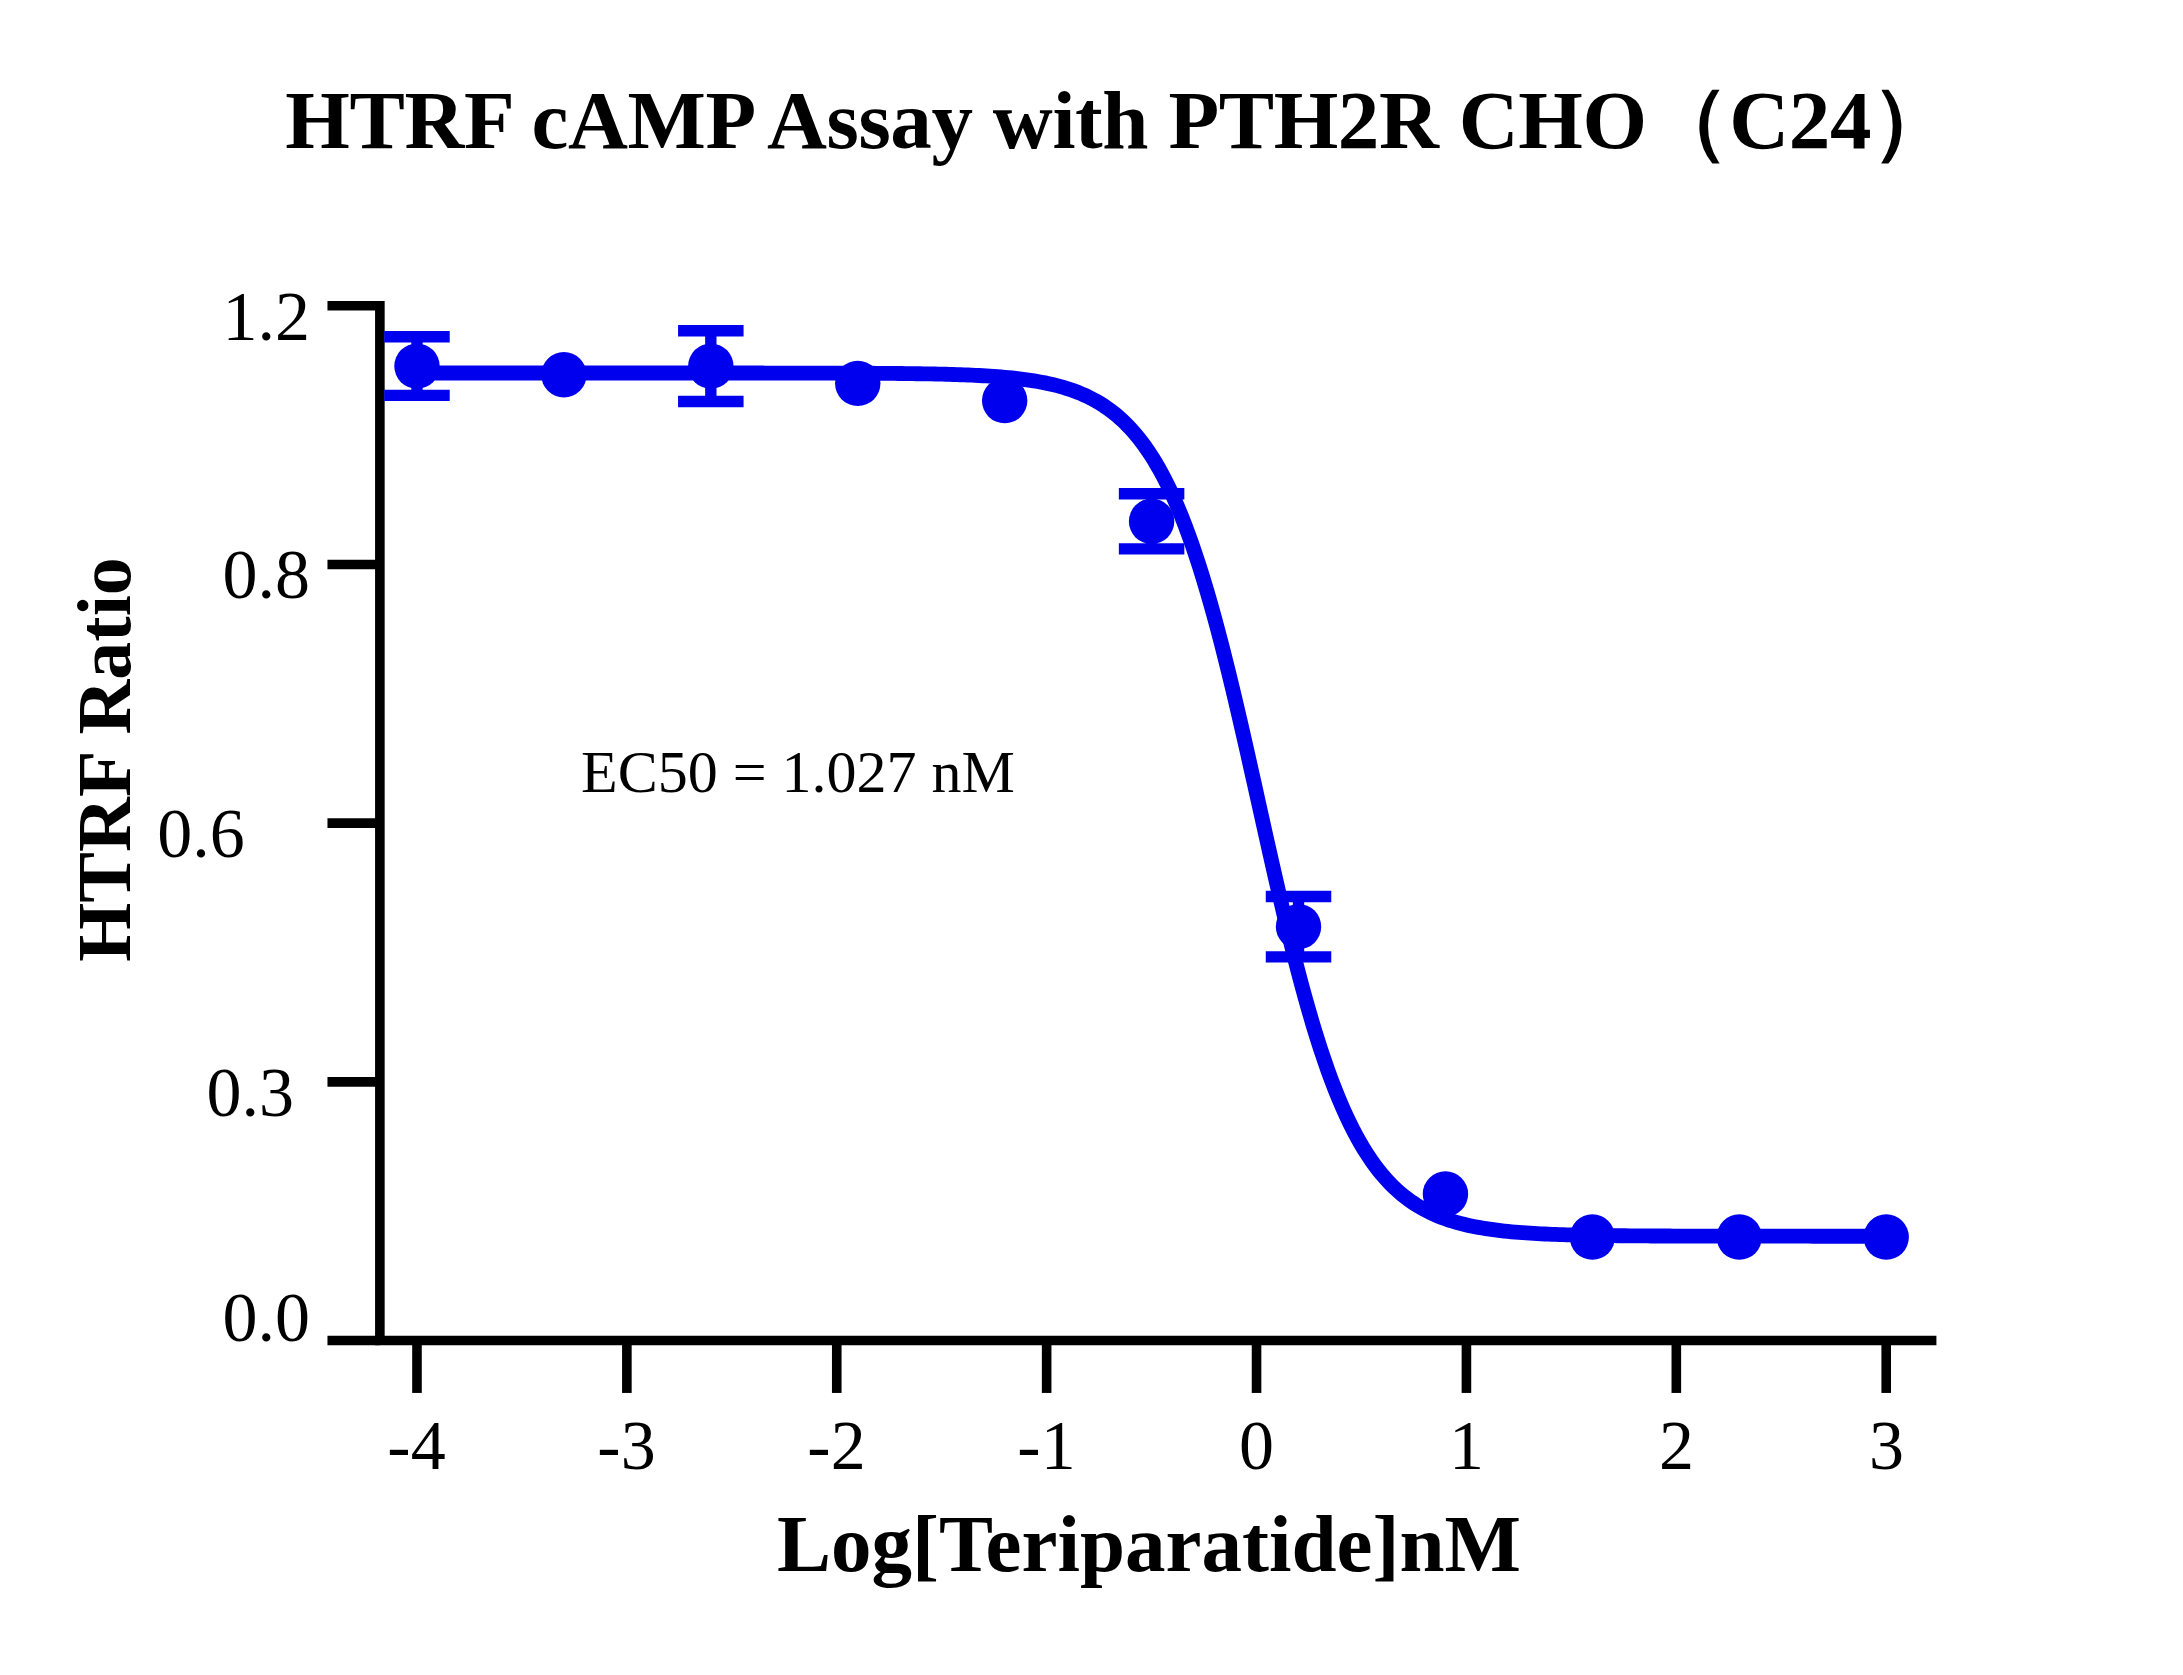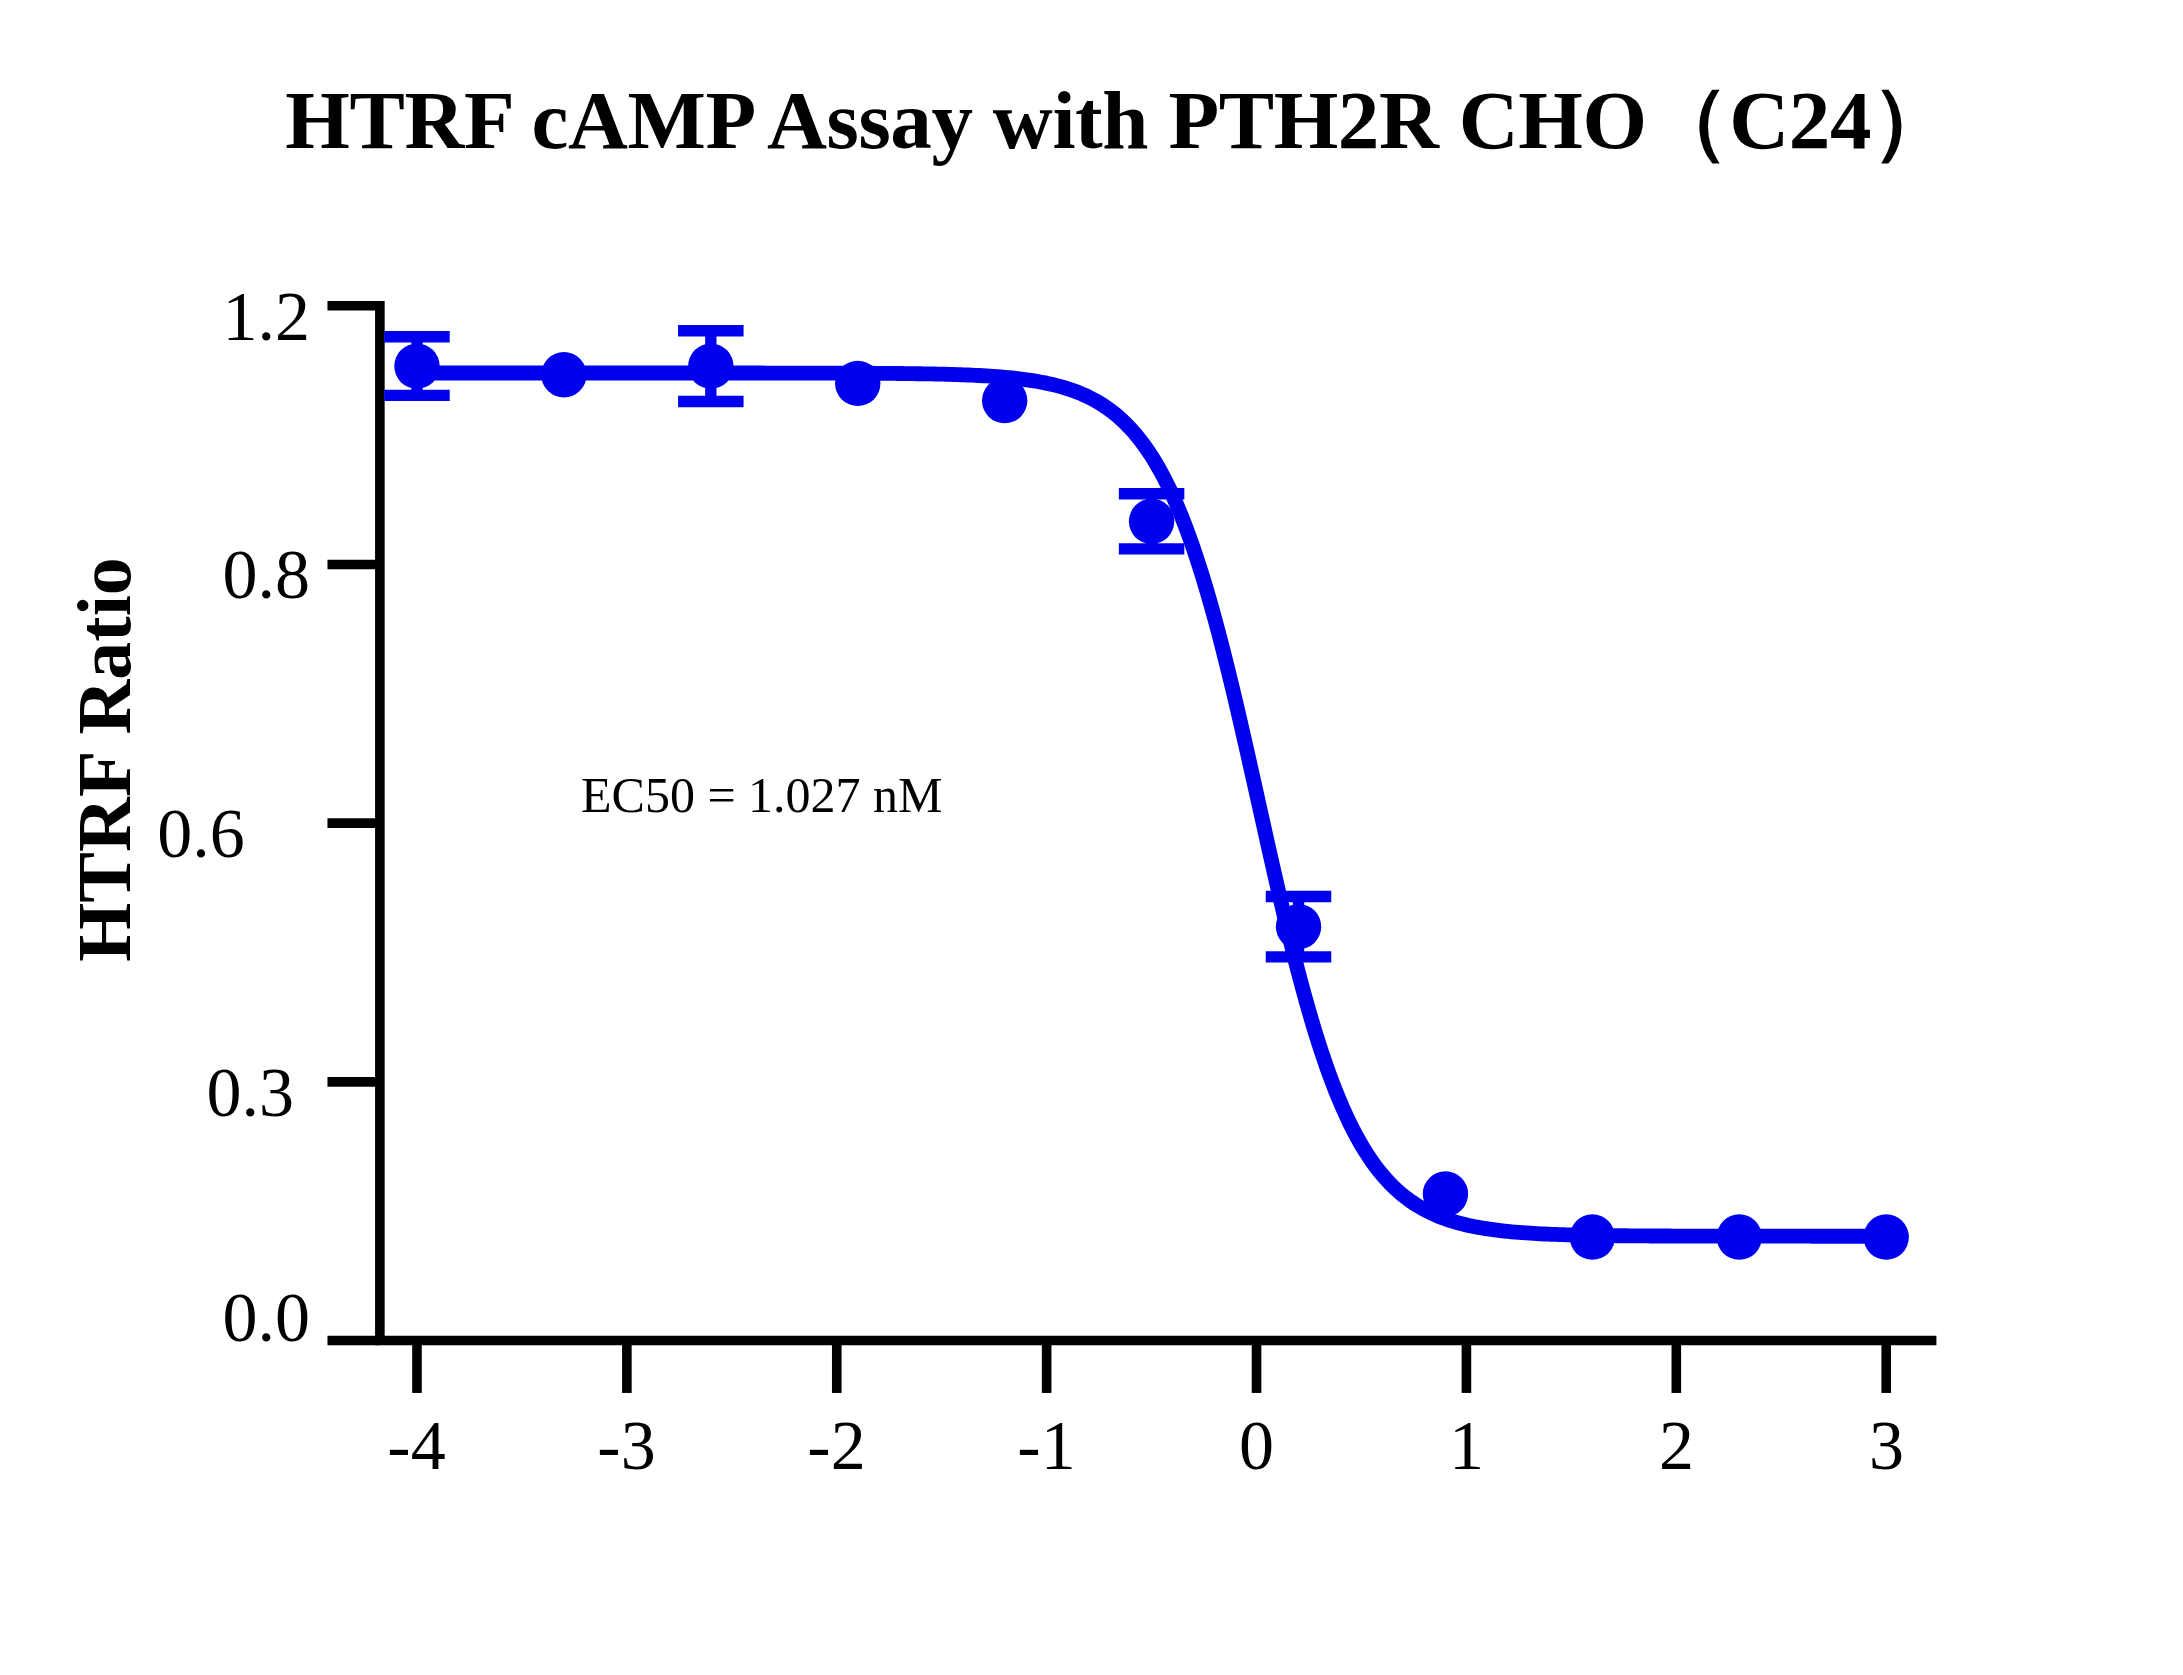--- a/index.html
+++ b/index.html
@@ -29,33 +29,34 @@
 
   .ytick-label{
     position:absolute;text-align:right;width:218px;
     font-family:"Liberation Serif",serif;font-size:70px;color:#000;white-space:nowrap;margin-top:20px;
   }
   .xtick-label{
     position:absolute;text-align:center;width:157px;
     font-family:"Liberation Serif",serif;font-size:70px;color:#000;white-space:nowrap;
   }
   .annotation{
-    position:absolute;left:581px;top:766px;
-    font-family:"Liberation Serif",serif;font-size:50px;color:#000;white-space:nowrap;
+    position:absolute;left:581px;top:738px;
+    font-family:"Liberation Serif",serif;font-size:60px;color:#000;white-space:nowrap;
   }
 </style>
 </head>
 <body>
 
 <div id="root">
 
   <div class="chart-title">HTRF cAMP Assay with PTH2R CHO（C24）</div>
 
   <div class="y-axis-title">HTRF Ratio</div>
 
+  <div class="x-axis-title">Log[Teriparatide]nM</div>
 
   <div class="annotation">EC50 = 1.027 nM</div>
 
   <svg class="plot-svg" id="plot" width="2239" height="1676" viewBox="0 0 5128 3838">
       <line x1="870" y1="689" x2="870" y2="3070" stroke="#000000" stroke-width="22"></line>
       <line x1="859" y1="3070" x2="4435" y2="3070" stroke="#000000" stroke-width="22"></line>
       <line x1="750" y1="3070" x2="870" y2="3070" stroke="#000000" stroke-width="22"></line>
       <line x1="750" y1="2477.5" x2="870" y2="2477.5" stroke="#000000" stroke-width="22"></line>
       <line x1="750" y1="1885" x2="870" y2="1885" stroke="#000000" stroke-width="22"></line>
       <line x1="750" y1="1292.5" x2="870" y2="1292.5" stroke="#000000" stroke-width="22"></line>

